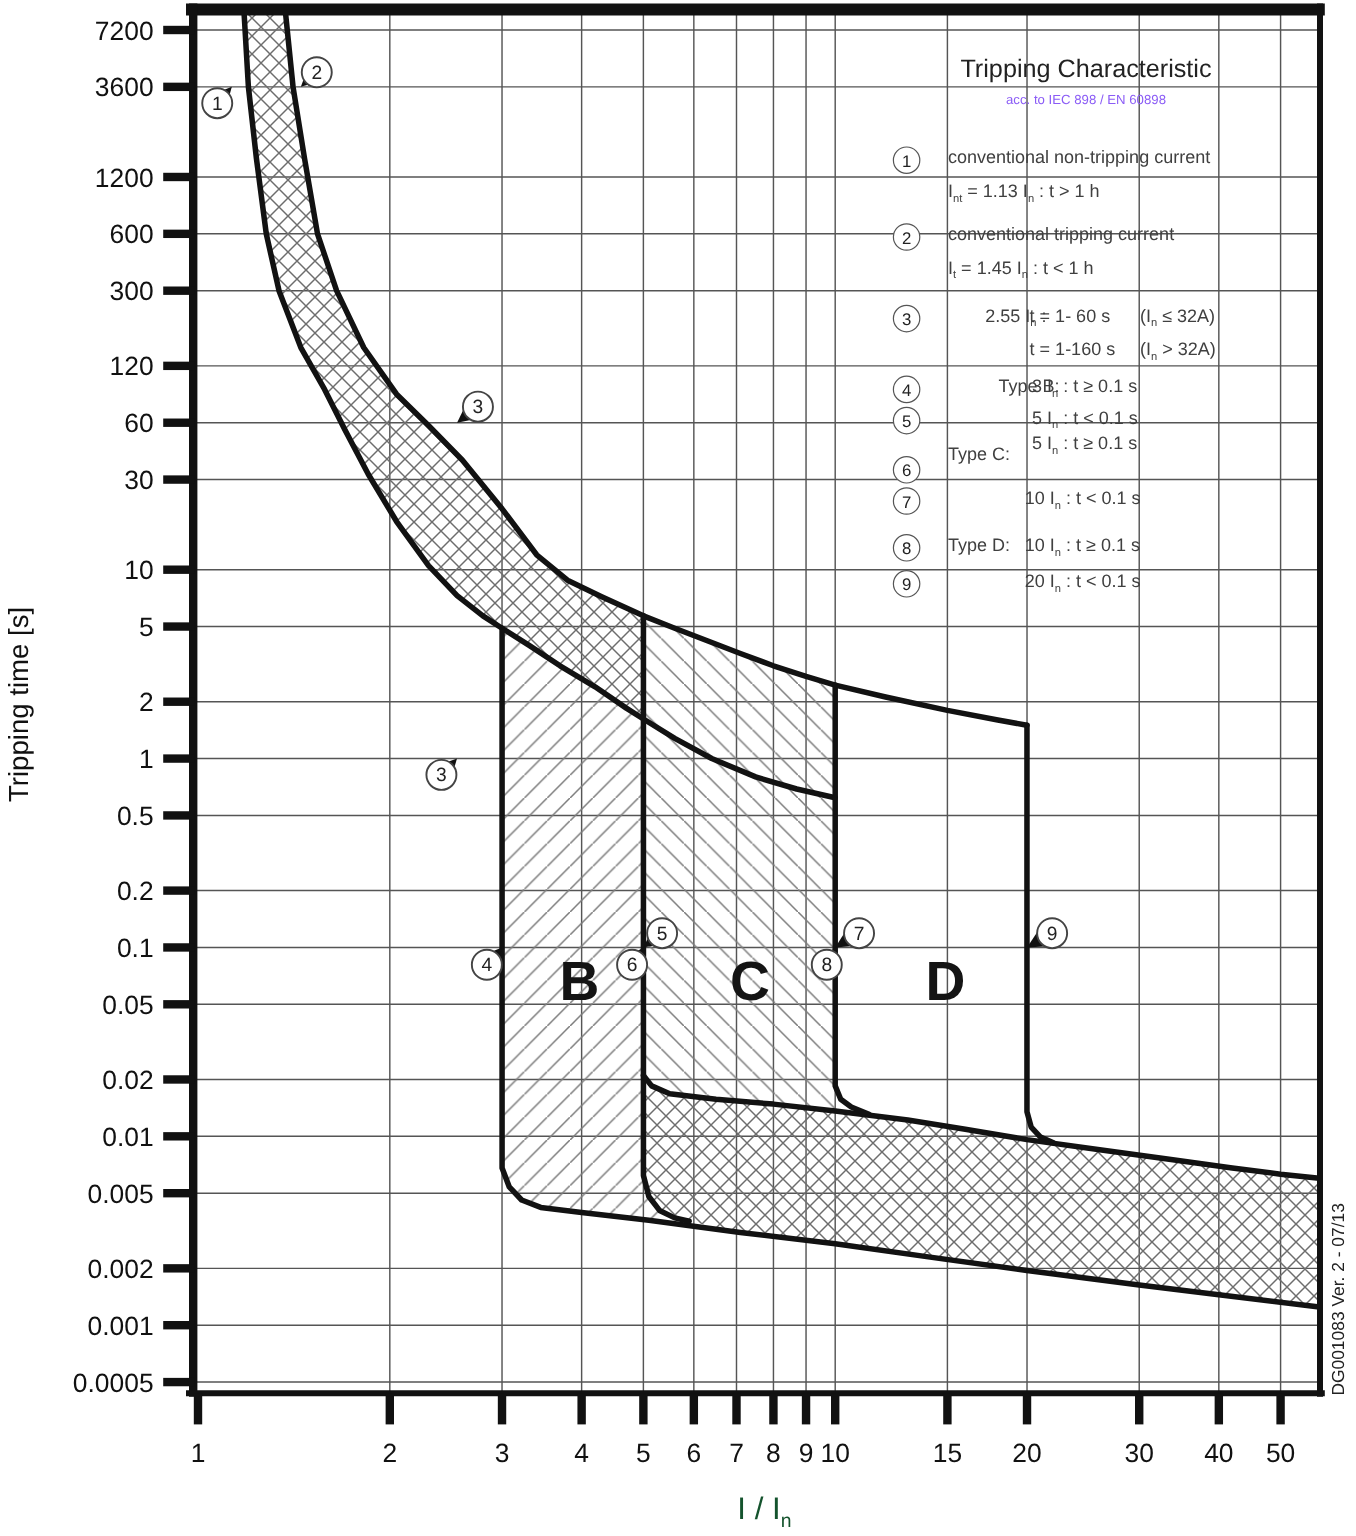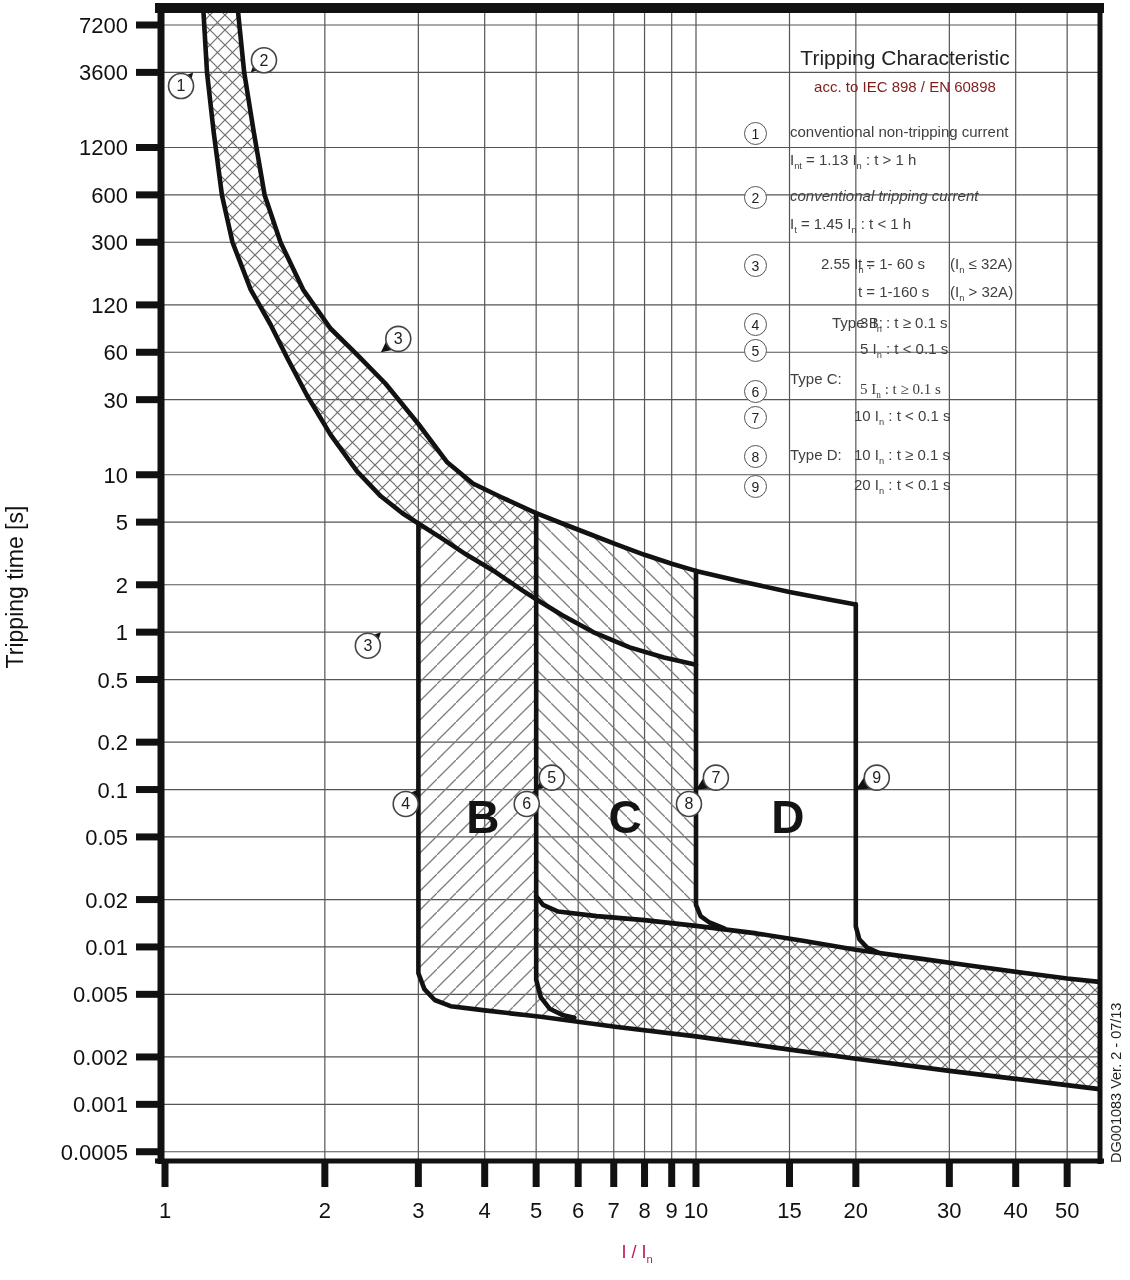--- a/index.html
+++ b/index.html
@@ -3,29 +3,29 @@
 <meta charset="utf-8">
 <style>
   html,body{margin:0;padding:0;background:#fff;}
   .stage{position:relative;width:1130px;height:1280px;background:#fff;
          font-family:"Liberation Sans",sans-serif;color:#1a1a1a;overflow:hidden;}
   svg{position:absolute;left:0;top:0;}
   .legend{position:absolute;left:0;top:0;width:1130px;height:1280px;pointer-events:none;}
   .legend-title{position:absolute;left:735px;top:46px;width:340px;text-align:center;
                 font-size:21px;color:#222;}
   .legend-subtitle{position:absolute;left:735px;top:78px;width:340px;text-align:center;
-                font-size:15px;color:#7f1d1d;}
+                font-size:11px;color:#8b5cf6;}
   .cnum{position:absolute;width:23px;height:23px;border:1.4px solid #555;border-radius:50%;
         text-align:center;line-height:23px;font-size:14px;color:#222;background:#fff;box-sizing:border-box;}
   .lrow{position:absolute;font-size:15px;color:#404040;white-space:nowrap;}
   sub{font-size:0.62em;}
   .ylabel{position:absolute;left:2px;top:702px;transform:rotate(-90deg);transform-origin:0 0;
           width:230px;font-size:23px;color:#111;text-align:center;}
   .xlabel{position:absolute;left:592px;top:1242px;width:90px;text-align:center;
-          font-size:18px;color:#be185d;}
+          font-size:26px;color:#14532d;}
   .sidenote{position:absolute;left:1108px;top:1163px;transform:rotate(-90deg);transform-origin:0 0;
             width:215px;font-size:14.5px;color:#222;white-space:nowrap;}
 </style>
 </head>
 <body>
 
 <div class="stage">
 
   <svg id="chart" width="1130" height="1280" viewBox="0 0 1130 1280">
     <defs>
@@ -236,36 +236,36 @@
   </svg>
 
   <div class="legend">
     <div class="legend-title">Tripping Characteristic</div>
     <div class="legend-subtitle">acc. to IEC 898 / EN 60898</div>
     <div id="legend-items">
         <div class="cnum" style="left: 744px; top: 121.5px;">1</div>
         <div class="lrow" style="left: 790px; top: 123px;">conventional non-tripping current</div>
         <div class="lrow" style="left: 790px; top: 151px;">I<sub>nt</sub>  = 1.13 I<sub>n</sub> :  t &gt; 1 h</div>
         <div class="cnum" style="left: 744px; top: 185.5px;">2</div>
-        <div class="lrow" style="left: 790px; top: 187px; font-style: italic;">conventional tripping current</div>
+        <div class="lrow" style="left: 790px; top: 187px;">conventional tripping current</div>
         <div class="lrow" style="left: 790px; top: 215px;">I<sub>t</sub>  = 1.45 I<sub>n</sub> :  t &lt; 1 h</div>
         <div class="cnum" style="left: 744px; top: 253.5px;">3</div>
         <div class="lrow" style="left: 790px; top: 255px; margin-left: 31px;">2.55 I<sub>n</sub> :</div>
         <div class="lrow" style="left: 858px; top: 255px;">t = 1- 60 s</div>
         <div class="lrow" style="left: 950px; top: 255px;">(I<sub>n</sub> ≤ 32A)</div>
         <div class="lrow" style="left: 858px; top: 283px;">t = 1-160 s</div>
         <div class="lrow" style="left: 950px; top: 283px;">(I<sub>n</sub> &gt; 32A)</div>
         <div class="cnum" style="left: 744px; top: 312.5px;">4</div>
         <div class="lrow" style="left: 832px; top: 314px;">Type B:</div>
         <div class="lrow" style="left: 860px; top: 314px;">3 I<sub>n</sub>  : t ≥ 0.1 s</div>
         <div class="cnum" style="left: 744px; top: 338.5px;">5</div>
         <div class="lrow" style="left: 860px; top: 340px;">5 I<sub>n</sub>  : t &lt; 0.1 s</div>
         <div class="cnum" style="left: 744px; top: 379.5px;">6</div>
         <div class="lrow" style="left: 790px; top: 370px;">Type C:</div>
-        <div class="lrow" style="left: 860px; top: 381px; font-family: Liberation Serif, serif;">5 I<sub>n</sub>  : t ≥ 0.1 s</div>
+        <div class="lrow" style="left: 860px; top: 361px;">5 I<sub>n</sub>  : t ≥ 0.1 s</div>
         <div class="cnum" style="left: 744px; top: 405.5px;">7</div>
         <div class="lrow" style="left: 854px; top: 407px;">10 I<sub>n</sub>  : t &lt; 0.1 s</div>
         <div class="cnum" style="left: 744px; top: 444.5px;">8</div>
         <div class="lrow" style="left: 790px; top: 446px;">Type D:</div>
         <div class="lrow" style="left: 854px; top: 446px;">10 I<sub>n</sub>  : t ≥ 0.1 s</div>
         <div class="cnum" style="left: 744px; top: 474.5px;">9</div>
         <div class="lrow" style="left: 854px; top: 476px;">20 I<sub>n</sub>  : t &lt; 0.1 s</div>
       </div>
   </div>
 

